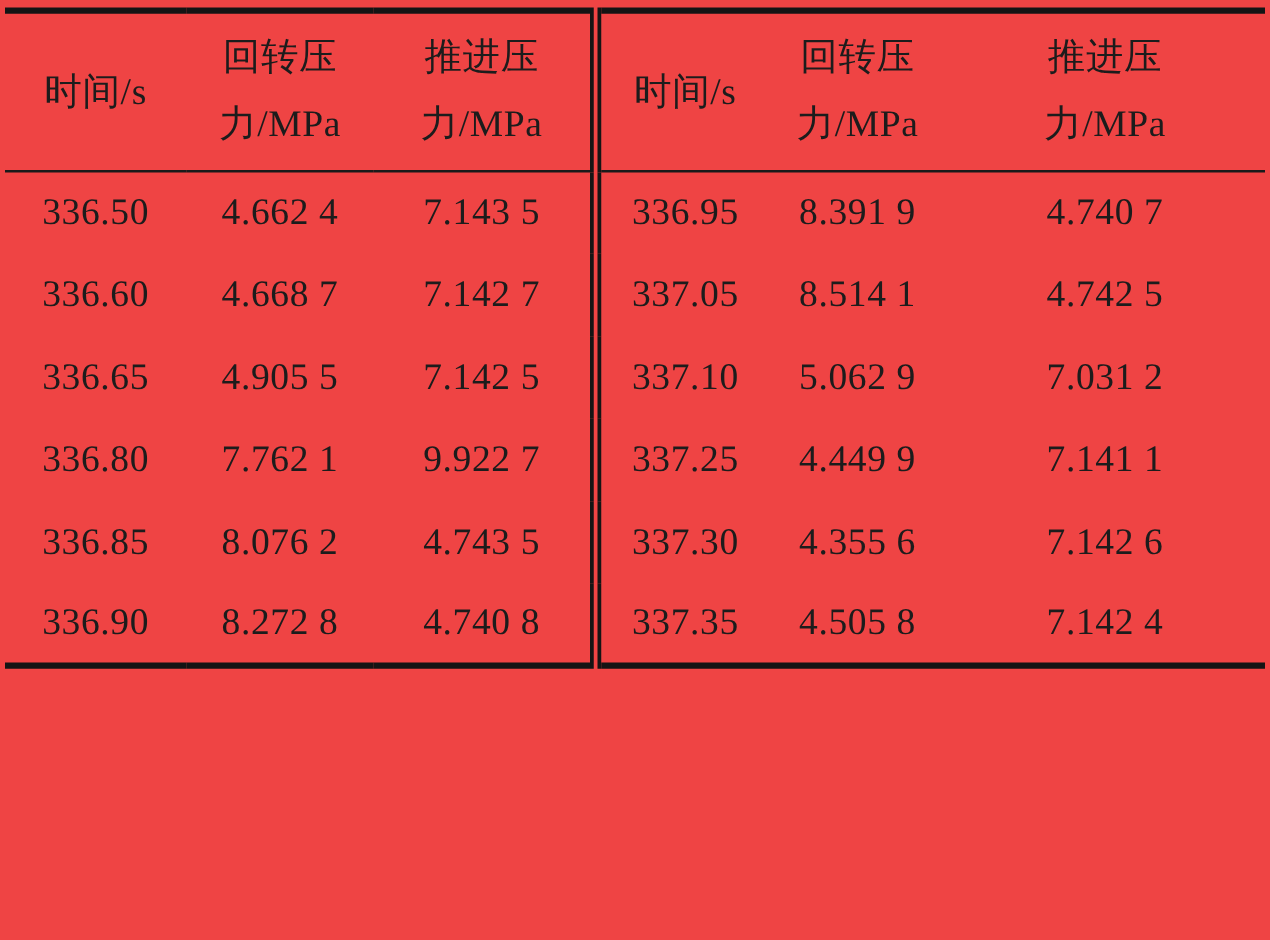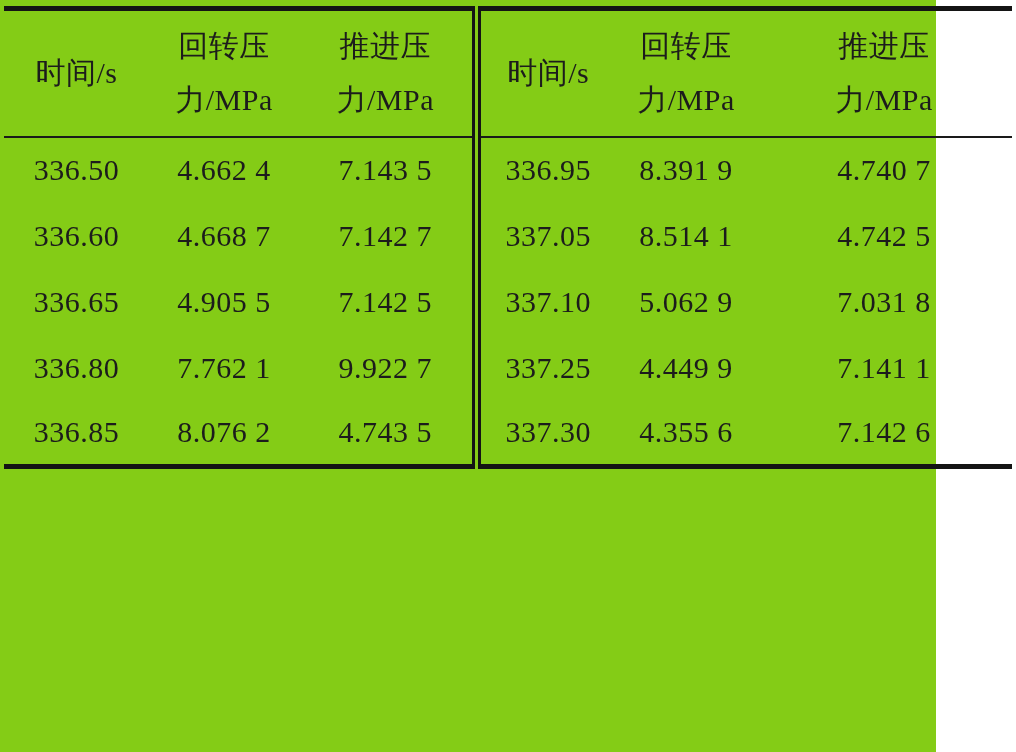--- a/index.html
+++ b/index.html
@@ -5,23 +5,23 @@
   html, body {
     margin: 0;
     padding: 0;
     background: #ffffff;
     width: 1016px;
     height: 752px;
     overflow: hidden;
     font-family: "Liberation Serif", "DejaVu Serif", serif;
   }
   .page {
-    width: 936px;
+    width: 1016px;
     height: 752px;
-    background: #84cc16;
+    background: #ef4444;
     box-sizing: border-box;
     padding: 6px 4px 0 4px;
   }
   table.data-table {
     border-collapse: collapse;
     table-layout: fixed;
     width: 1008px;
     border-top: 5px solid #141414;
     border-bottom: 5px solid #141414;
     color: #1c1c1c;
@@ -95,33 +95,41 @@
           <td class="col-divider">337.05</td>
           <td>8.514 1</td>
           <td>4.742 5</td>
         </tr>
         <tr>
           <td>336.65</td>
           <td>4.905 5</td>
           <td>7.142 5</td>
           <td class="col-divider">337.10</td>
           <td>5.062 9</td>
-          <td>7.031 8</td>
+          <td>7.031 2</td>
         </tr>
         <tr>
           <td>336.80</td>
           <td>7.762 1</td>
           <td>9.922 7</td>
           <td class="col-divider">337.25</td>
           <td>4.449 9</td>
           <td>7.141 1</td>
         </tr>
         <tr>
           <td>336.85</td>
           <td>8.076 2</td>
           <td>4.743 5</td>
           <td class="col-divider">337.30</td>
           <td>4.355 6</td>
           <td>7.142 6</td>
         </tr>
+        <tr>
+          <td>336.90</td>
+          <td>8.272 8</td>
+          <td>4.740 8</td>
+          <td class="col-divider">337.35</td>
+          <td>4.505 8</td>
+          <td>7.142 4</td>
+        </tr>
       </tbody>
   </table>
 </div>
 
 </body></html>

